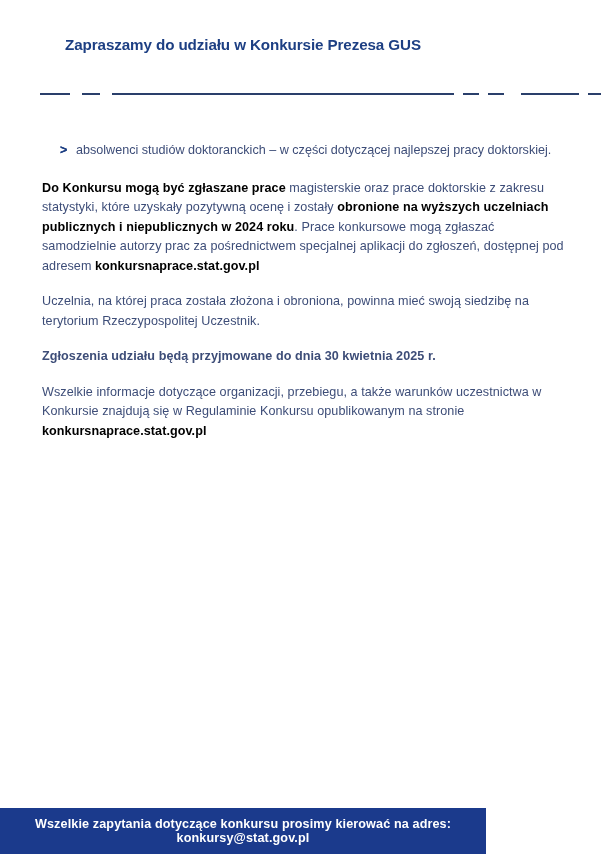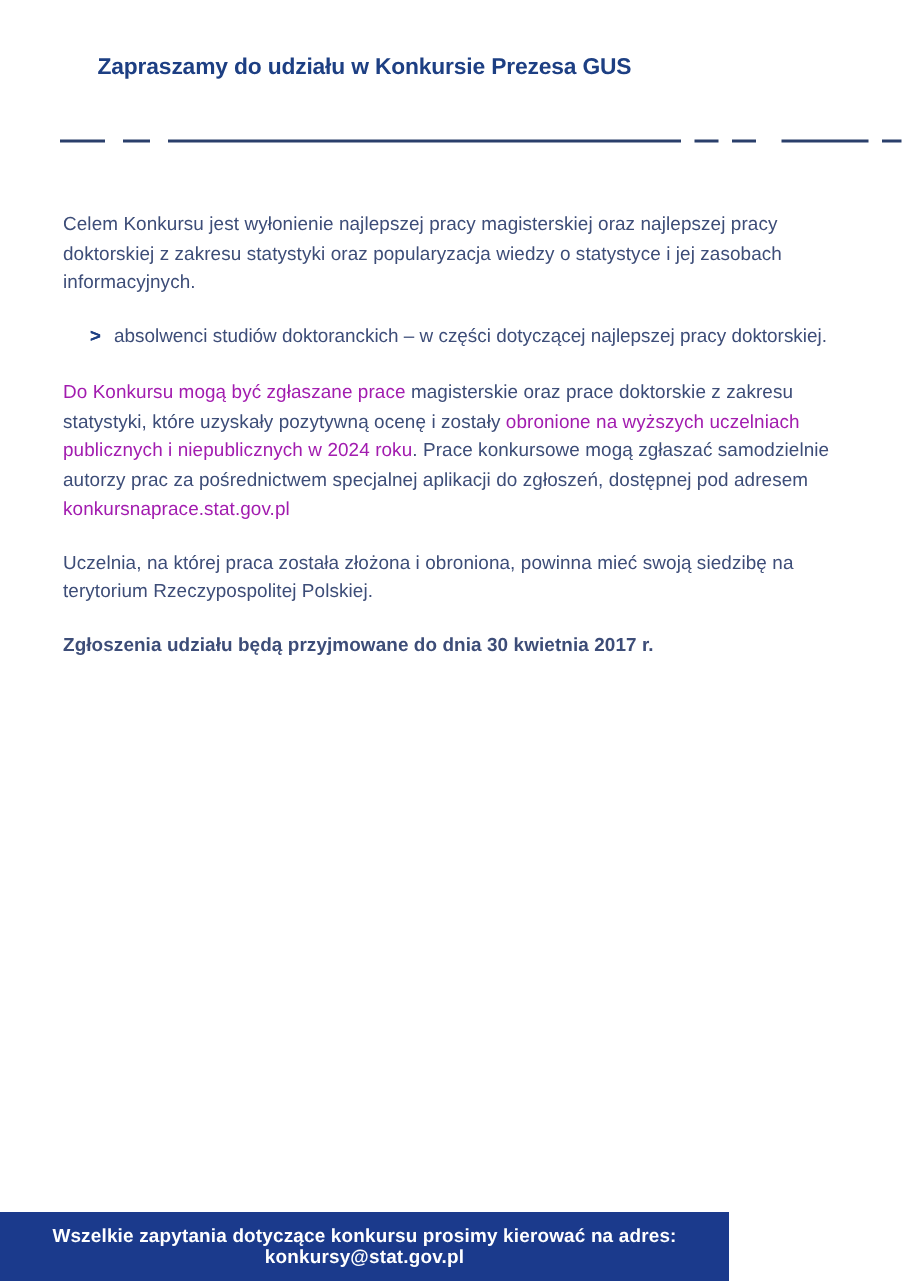--- a/index.html
+++ b/index.html
@@ -69,22 +69,22 @@
     color: #3d4d78;
     font-size: 12.6px;
     line-height: 19.5px;
     letter-spacing: 0.005em;
   }
   p.para.tight {
     margin-bottom: 8px;
   }
 
   .b {
-    font-weight: normal;
-    color: #a21caf;
+    font-weight: bold;
+    color: #000000;
   }
   .heading-b {
     font-weight: bold;
     color: #1d3f83;
     font-size: 12.9px;
   }
 
   ul.bullets {
     list-style: none;
     margin: 0 0 18px 0;
@@ -147,41 +147,41 @@
       <div class="gap" style="width: 9px;"></div>
       <div class="dash" style="width: 16px;"></div>
       <div class="gap" style="width: 17px;"></div>
       <div class="dash" style="width: 58px;"></div>
       <div class="gap" style="width: 9px;"></div>
       <div class="dash" style="width: 13px;"></div>
     </div>
 
   <div class="body-area">
 
-    <p class="para">Celem Konkursu jest wyłonienie najlepszej pracy magisterskiej oraz najlepszej pracy doktorskiej z zakresu statystyki oraz popularyzacja wiedzy o statystyce i jej zasobach informacyjnych.</p>
 
 
 
     <ul class="bullets">
       <li>
         <span class="chev">&gt;</span>
       </li>
       <li>
         <span class="chev">&gt;</span><span>absolwenci studiów doktoranckich – w części dotyczącej najlepszej pracy doktorskiej.</span>
       </li>
     </ul>
 
     <p class="para"><span class="b">Do Konkursu mogą być zgłaszane prace</span><span> magisterskie oraz prace doktorskie z zakresu statystyki, które uzyskały pozytywną ocenę i zostały </span><span class="b">obronione na wyższych uczelniach publicznych i niepublicznych w 2024 roku</span><span>. Prace konkursowe mogą zgłaszać samodzielnie autorzy prac za pośrednictwem specjalnej aplikacji do zgłoszeń, dostępnej pod adresem </span><span class="b">konkursnaprace.stat.gov.pl</span></p>
 
 
-    <p class="para">Uczelnia, na której praca została złożona i obroniona, powinna mieć swoją siedzibę na terytorium Rzeczypospolitej Polskiej.</p>
+    <p class="para">Uczelnia, na której praca została złożona i obroniona, powinna mieć swoją siedzibę na terytorium Rzeczypospolitej Uczestnik.</p>
 
 
-    <p class="para heading-b">Zgłoszenia udziału będą przyjmowane do dnia 30 kwietnia 2017 r.</p>
+    <p class="para heading-b">Zgłoszenia udziału będą przyjmowane do dnia 30 kwietnia 2025 r.</p>
 
+    <p class="para"><span>Wszelkie informacje dotyczące organizacji, przebiegu, a także warunków uczestnictwa w Konkursie znajdują się w Regulaminie Konkursu opublikowanym na stronie </span><span class="b">konkursnaprace.stat.gov.pl</span></p>
 
   </div>
 
   <div class="footer-bar">
     <div class="footer-text">Wszelkie zapytania dotyczące konkursu prosimy kierować na adres: konkursy@stat.gov.pl</div>
   </div>
 
 </div>
 
 </body></html>

